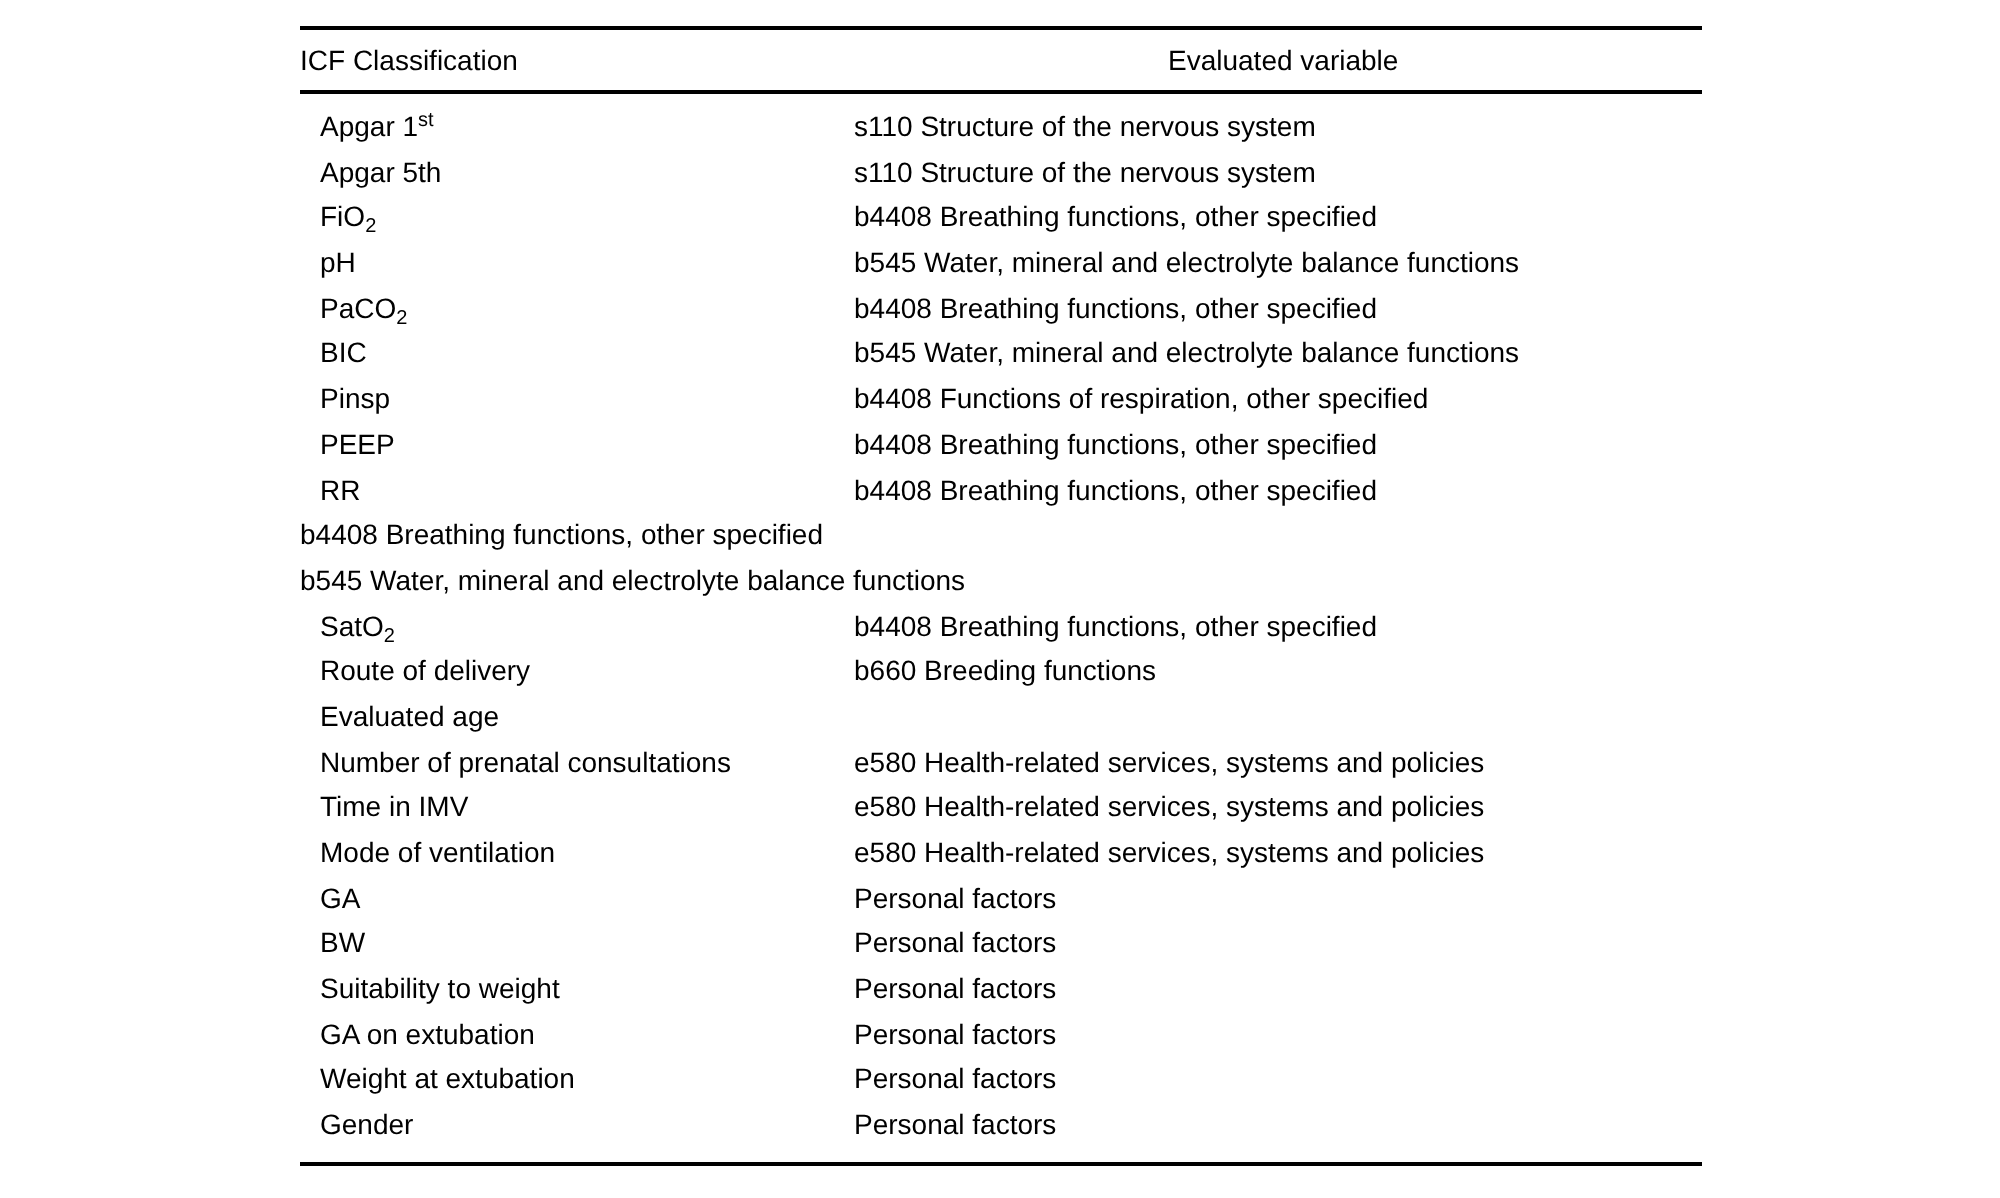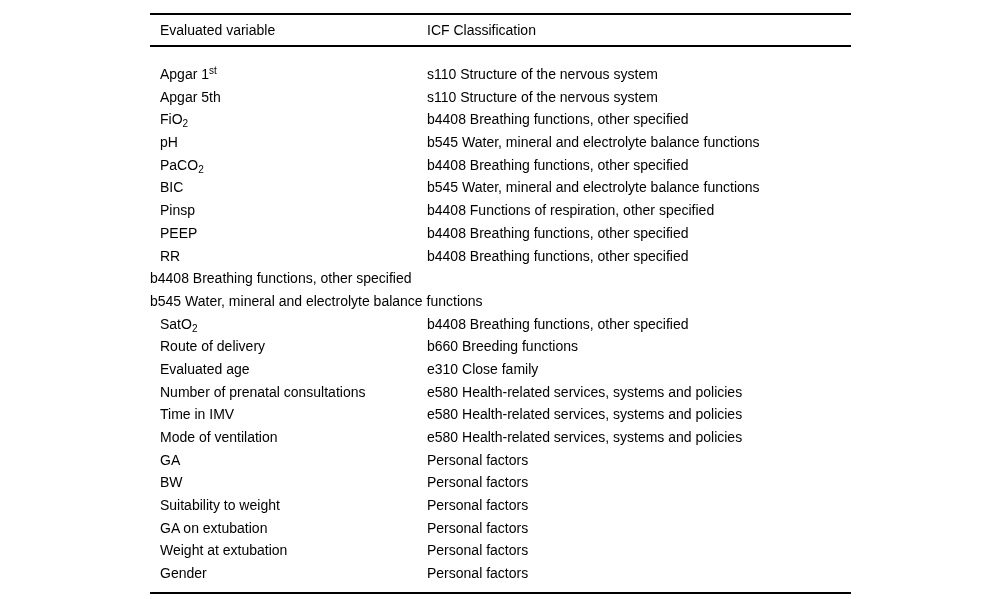--- a/index.html
+++ b/index.html
@@ -31,21 +31,21 @@
   }
   .rule-top { height: 2px; }
   .rule-mid { height: 2px; }
   .rule-bottom { height: 2px; }
   .thead {
     display: flex;
     align-items: center;
     height: 30px;
   }
   .tbody {
-    padding-top: 16px;
+    padding-top: 5px;
     padding-bottom: 7px;
   }
   .tr {
     display: flex;
     align-items: baseline;
     height: 22.7px;
   }
   .th, .td {
     font-size: 14px;
     line-height: 22.7px;
@@ -75,22 +75,22 @@
     vertical-align: 5px;
   }
 </style>
 </head>
 <body>
 
 <div class="page">
   <div class="table-wrap">
     <div class="rule rule-top"></div>
     <div class="thead">
+      <div class="th col-icf">ICF Classification</div>
       <div class="th col-var">Evaluated variable</div>
-      <div class="th col-icf">ICF Classification</div>
     </div>
     <div class="rule rule-mid"></div>
     <div class="tbody">
   <div class="tr">
     <div class="td col-var"><span class="base">Apgar 1</span><sub class="subpart"></sub><sup class="suppart">st</sup></div>
     <div class="td col-icf icf-cell">s110 Structure of the nervous system</div>
   </div>
 
   <div class="tr">
     <div class="td col-var"><span class="base">Apgar 5th</span><sub class="subpart"></sub><sup class="suppart"></sup></div>
@@ -145,21 +145,20 @@
     <div class="td col-icf icf-cell">b4408 Breathing functions, other specified</div>
   </div>
 
   <div class="tr">
     <div class="td col-var"><span class="base">Route of delivery</span><sub class="subpart"></sub><sup class="suppart"></sup></div>
     <div class="td col-icf icf-cell">b660 Breeding functions</div>
   </div>
 
   <div class="tr">
     <div class="td col-var"><span class="base">Evaluated age</span><sub class="subpart"></sub><sup class="suppart"></sup></div>
-    <div class="td col-icf icf-cell">e310 Close family</div>
   </div>
 
   <div class="tr">
     <div class="td col-var"><span class="base">Number of prenatal consultations</span><sub class="subpart"></sub><sup class="suppart"></sup></div>
     <div class="td col-icf icf-cell">e580 Health-related services, systems and policies</div>
   </div>
 
   <div class="tr">
     <div class="td col-var"><span class="base">Time in IMV</span><sub class="subpart"></sub><sup class="suppart"></sup></div>
     <div class="td col-icf icf-cell">e580 Health-related services, systems and policies</div>

